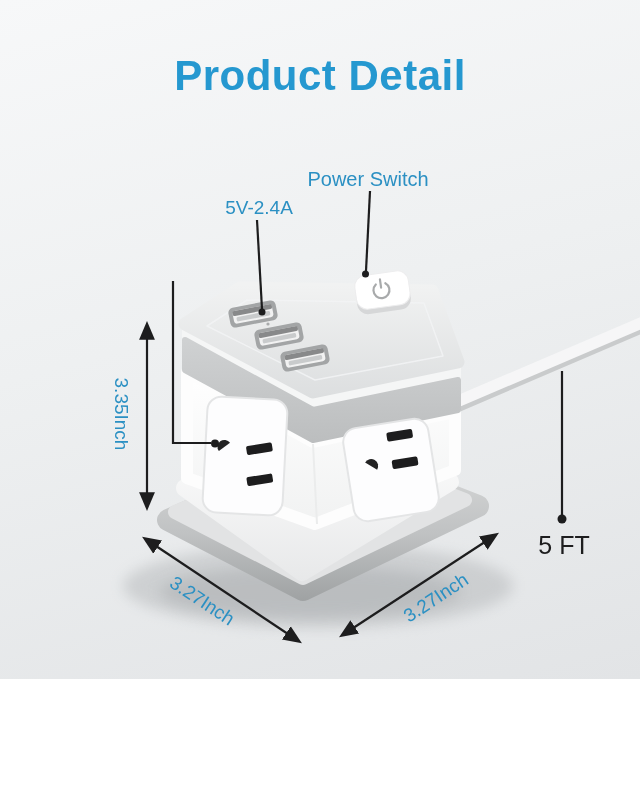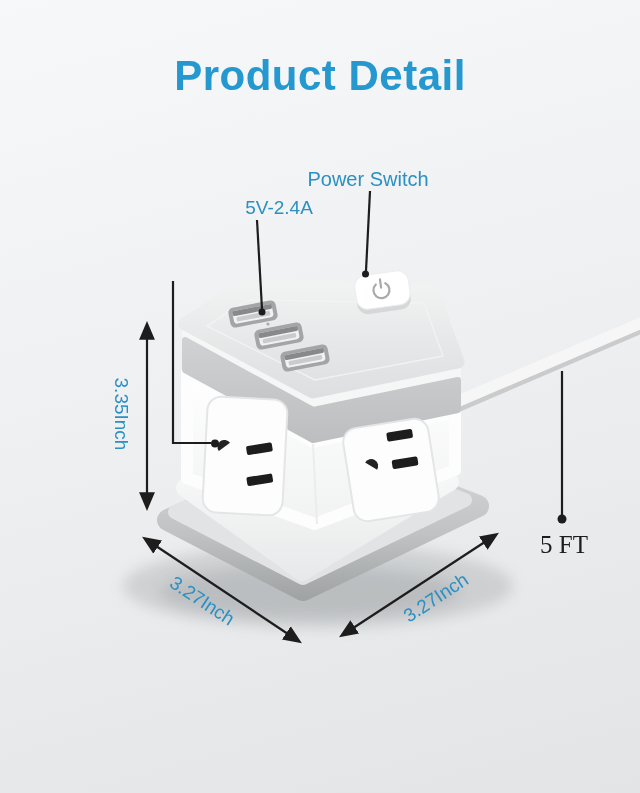--- a/index.html
+++ b/index.html
@@ -8,43 +8,43 @@
     --annotation-black:#1d1d1e;
     --warranty-icon-blue:#38a9d4;
   }
   *{margin:0;padding:0;box-sizing:border-box;}
   html,body{width:640px;height:793px;}
   body{
     font-family:"Liberation Sans", sans-serif;
     overflow:hidden;
   }
   .stage{
-    position:relative;width:640px;height:793px;
+    position:relative;width:640px;height:679px;
     background:linear-gradient(165deg,#f7f8f9 0%,#eef0f1 45%,#e2e4e6 100%);
     overflow:hidden;
   }
   .title{
     position:absolute;left:0;right:0;top:52px;
     text-align:center;font-size:42px;font-weight:600;
     letter-spacing:.5px;color:var(--title-blue);
   }
   .label{
     position:absolute;transform:translate(-50%,-50%);
     color:var(--label-blue);font-size:19px;font-weight:500;
     white-space:nowrap;
   }
   .lbl-power{left:368px;top:179px;font-size:20px;text-align:right;}
-  .lbl-usb{left:259px;top:208px;margin-left:20px;}
+  .lbl-usb{left:259px;top:208px;}
   .lbl-rating{left:174px;top:268px;}
   .lbl-height{left:121px;top:414px;transform:translate(-50%,-50%) rotate(90deg);}
   .lbl-depth{left:202px;top:601px;transform:translate(-50%,-50%) rotate(33.5deg);}
   .lbl-width{left:436px;top:598px;transform:translate(-50%,-50%) rotate(-33.5deg);}
   .lbl-cord{
     position:absolute;left:564px;top:545px;transform:translate(-50%,-50%);
-    color:var(--annotation-black);font-size:25px;font-weight:500;white-space:nowrap;font-family:Liberation Serif, serif;
+    color:var(--annotation-black);font-size:25px;font-weight:500;white-space:nowrap;
   }
   .art{position:absolute;left:0;top:0;}
   .callout{stroke:var(--annotation-black);stroke-width:2.2;fill:none;}
   .callout-dot{fill:var(--annotation-black);}
   .dim{stroke:var(--annotation-black);stroke-width:2.2;fill:none;}
   .warranty{
     position:absolute;left:21px;top:627px;width:140px;
     text-align:center;
   }
   .warranty .badge{display:block;margin:0 auto 4px auto;}

